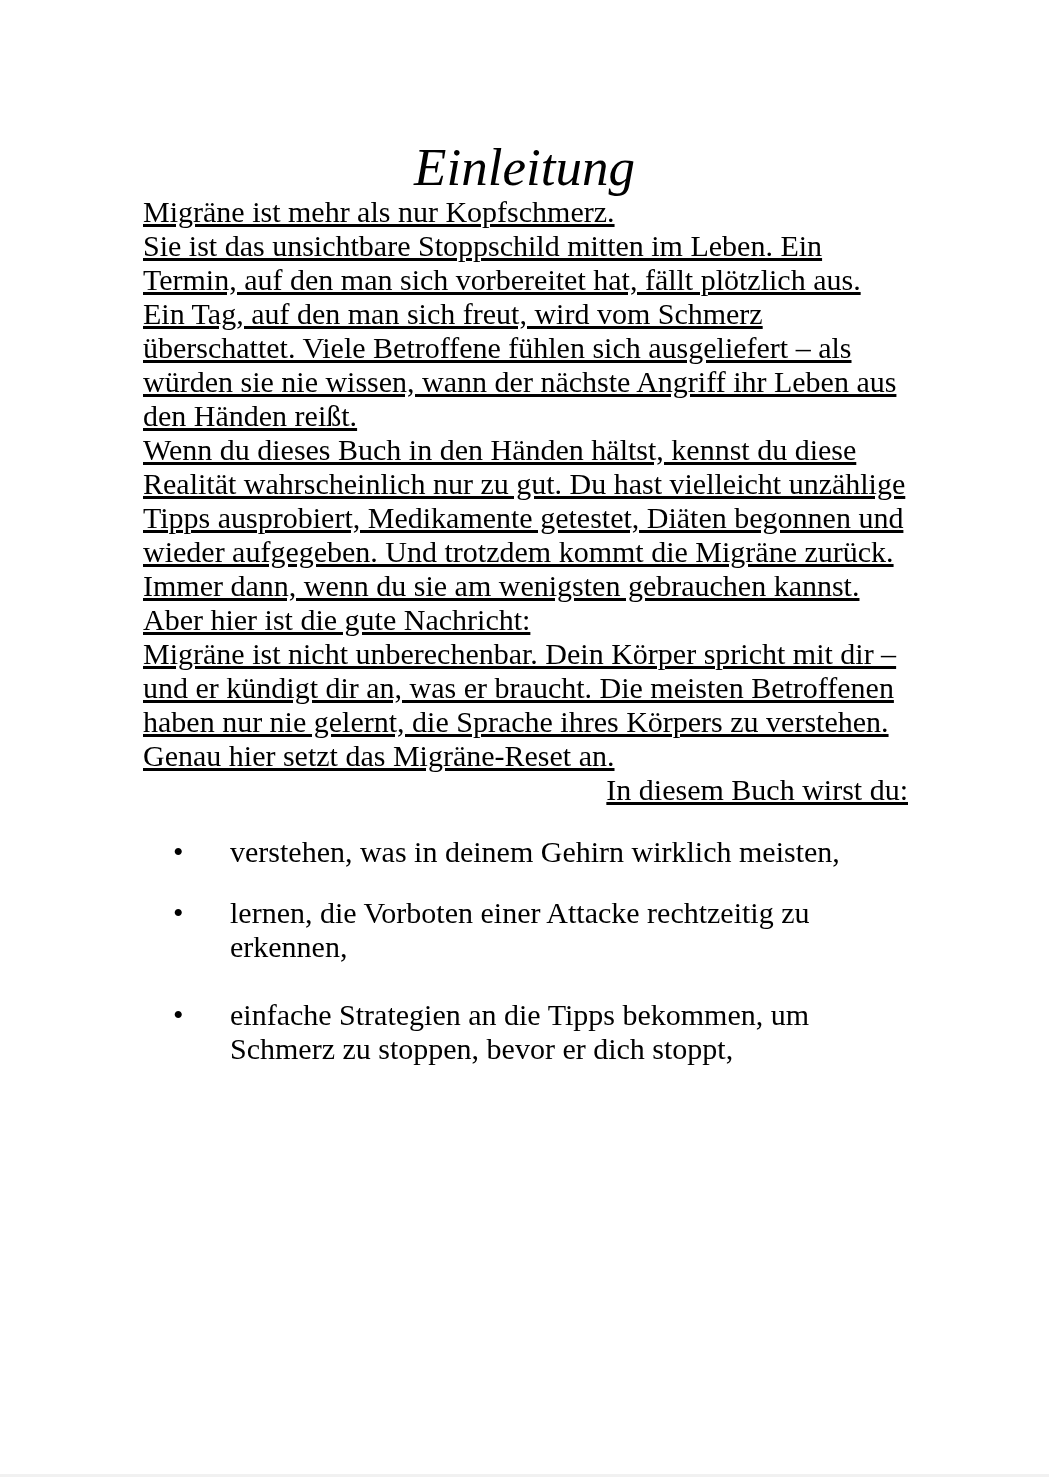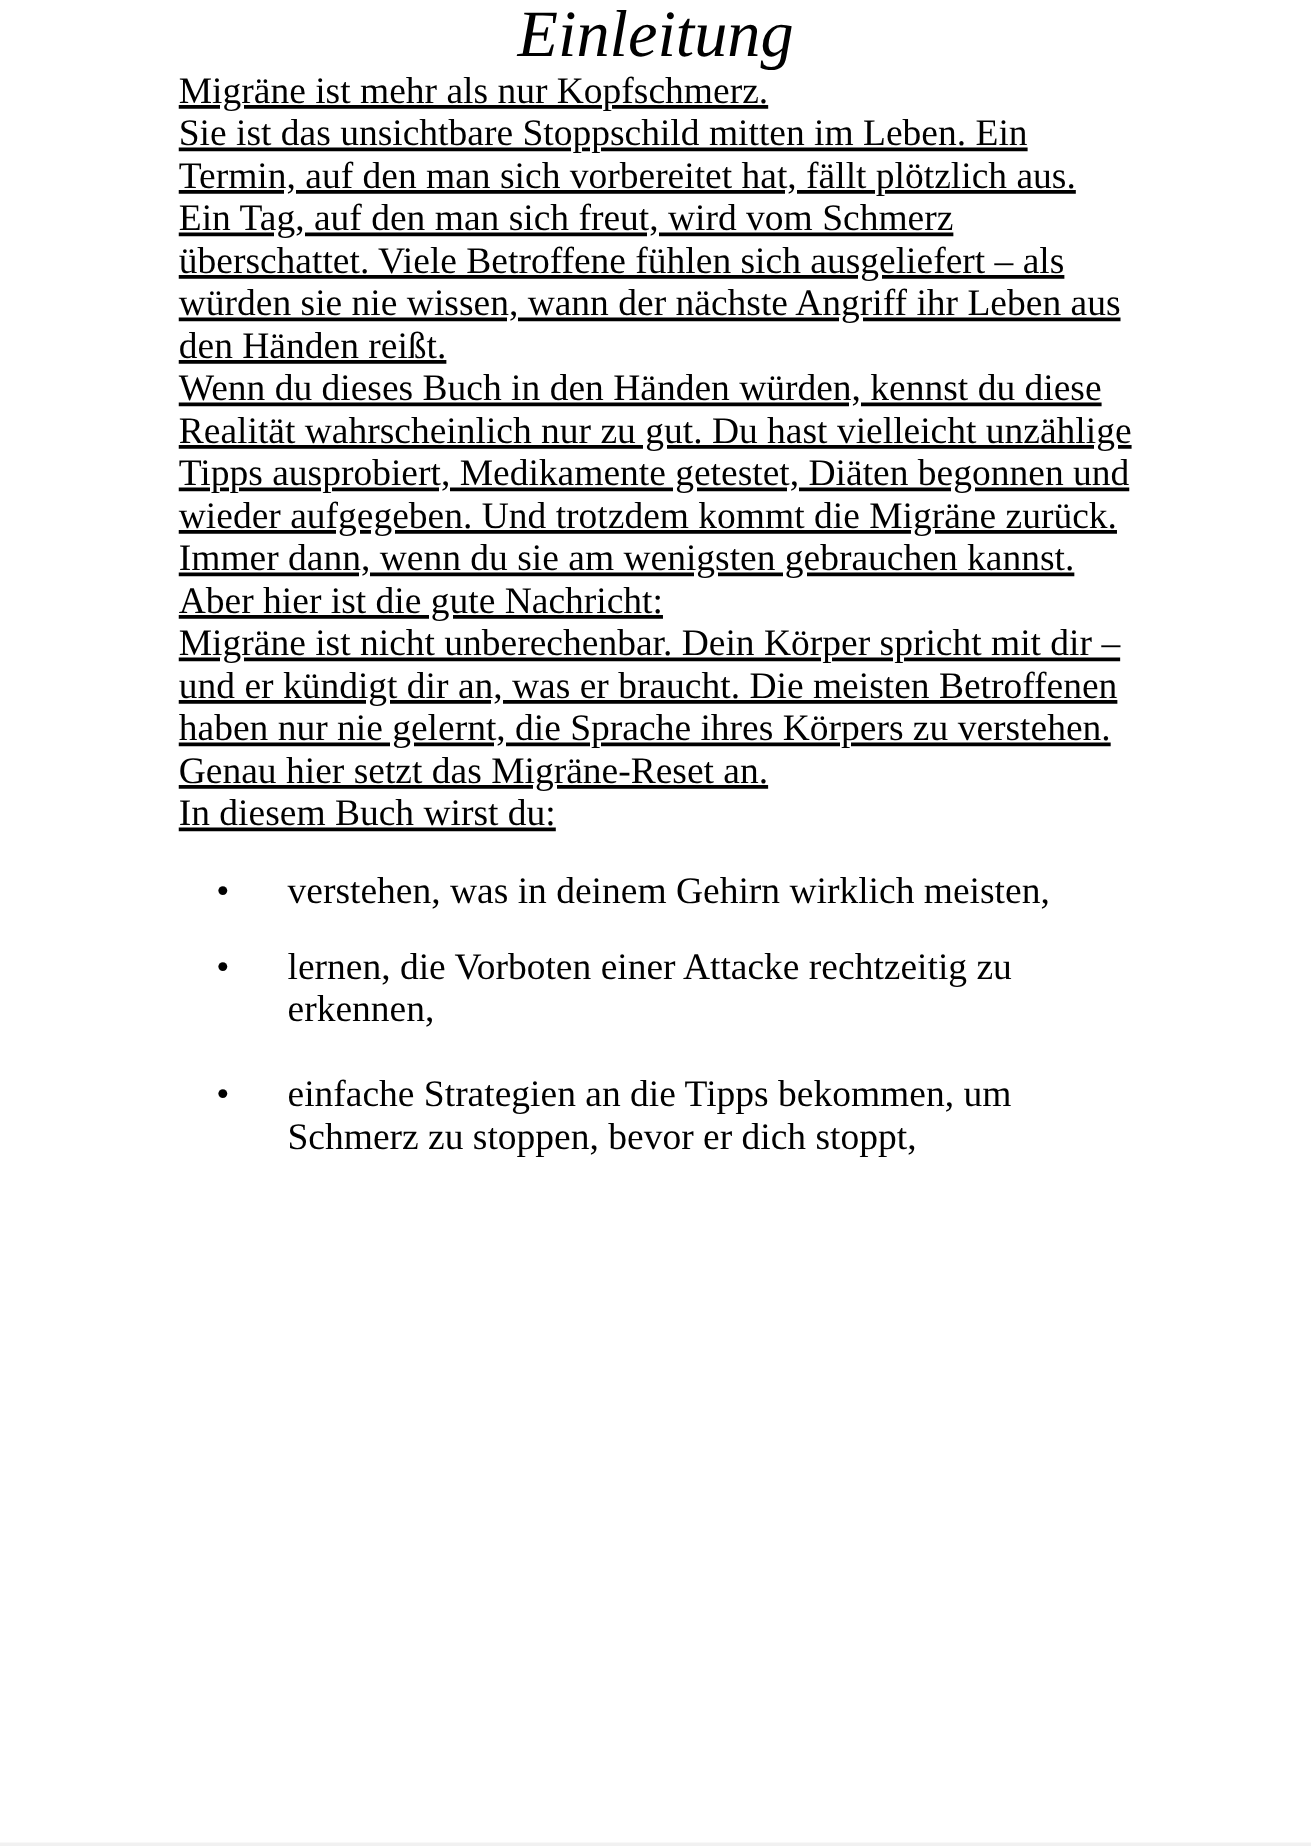--- a/index.html
+++ b/index.html
@@ -12,20 +12,21 @@
     width: 1049px;
     height: 1477px;
     background: #ffffff;
     overflow: hidden;
     font-family: "Liberation Serif", "DejaVu Serif", serif;
     color: #000000;
     -webkit-font-smoothing: antialiased;
   }
   .title {
     margin: 0;
+    padding-top: 139px;
     font-size: 53px;
     line-height: 56px;
     font-style: italic;
     font-weight: 400;
     text-align: center;
     letter-spacing: 0;
   }
   .content {
     width: 765px;
     margin-left: 143px;
@@ -33,21 +34,21 @@
     line-height: 34px;
   }
   .content p {
     margin: 0;
     white-space: pre-line; 
     text-decoration: underline;
   }
   .para-1 { margin-top: 78px; }
   .para-2 { margin-top: 39px; }
   .para-3 { margin-top: 37px; }
-  .para-4 { margin-top: 40px; }
+  .para-4 { margin-top: 40px; text-align: right; }
   ul.bullets {
     list-style: none;
     margin: 28px 0 0 0;
     padding: 0;
   }
   ul.bullets li {
     position: relative;
     padding-left: 87px; 
   }
   ul.bullets li.li-2 { margin-top: 27px; }
@@ -72,21 +73,21 @@
 
 <div class="page">
 
   <h1 class="title">Einleitung</h1>
 
   <div class="content">
 
     <p class="para-1">Migräne ist mehr als nur Kopfschmerz.
 Sie ist das unsichtbare Stoppschild mitten im Leben. Ein Termin, auf den man sich vorbereitet hat, fällt plötzlich aus. Ein Tag, auf den man sich freut, wird vom Schmerz überschattet. Viele Betroffene fühlen sich ausgeliefert – als würden sie nie wissen, wann der nächste Angriff ihr Leben aus den Händen reißt.</p>
 
-    <p class="para-2">Wenn du dieses Buch in den Händen würden, kennst du diese Realität wahrscheinlich nur zu gut. Du hast vielleicht unzählige Tipps ausprobiert, Medikamente getestet, Diäten begonnen und wieder aufgegeben. Und trotzdem kommt die Migräne zurück. Immer dann, wenn du sie am wenigsten gebrauchen kannst.</p>
+    <p class="para-2">Wenn du dieses Buch in den Händen hältst, kennst du diese Realität wahrscheinlich nur zu gut. Du hast vielleicht unzählige Tipps ausprobiert, Medikamente getestet, Diäten begonnen und wieder aufgegeben. Und trotzdem kommt die Migräne zurück. Immer dann, wenn du sie am wenigsten gebrauchen kannst.</p>
 
     <p class="para-3">Aber hier ist die gute Nachricht:
 Migräne ist nicht unberechenbar. Dein Körper spricht mit dir – und er kündigt dir an, was er braucht. Die meisten Betroffenen haben nur nie gelernt, die Sprache ihres Körpers zu verstehen. Genau hier setzt das Migräne-Reset an.</p>
 
     <p class="para-4">In diesem Buch wirst du:</p>
 
     <ul class="bullets">
       <li class="li-1">
         <span class="bullet-marker">•</span>
         <span class="li-text">verstehen, was in deinem Gehirn wirklich meisten,</span>

